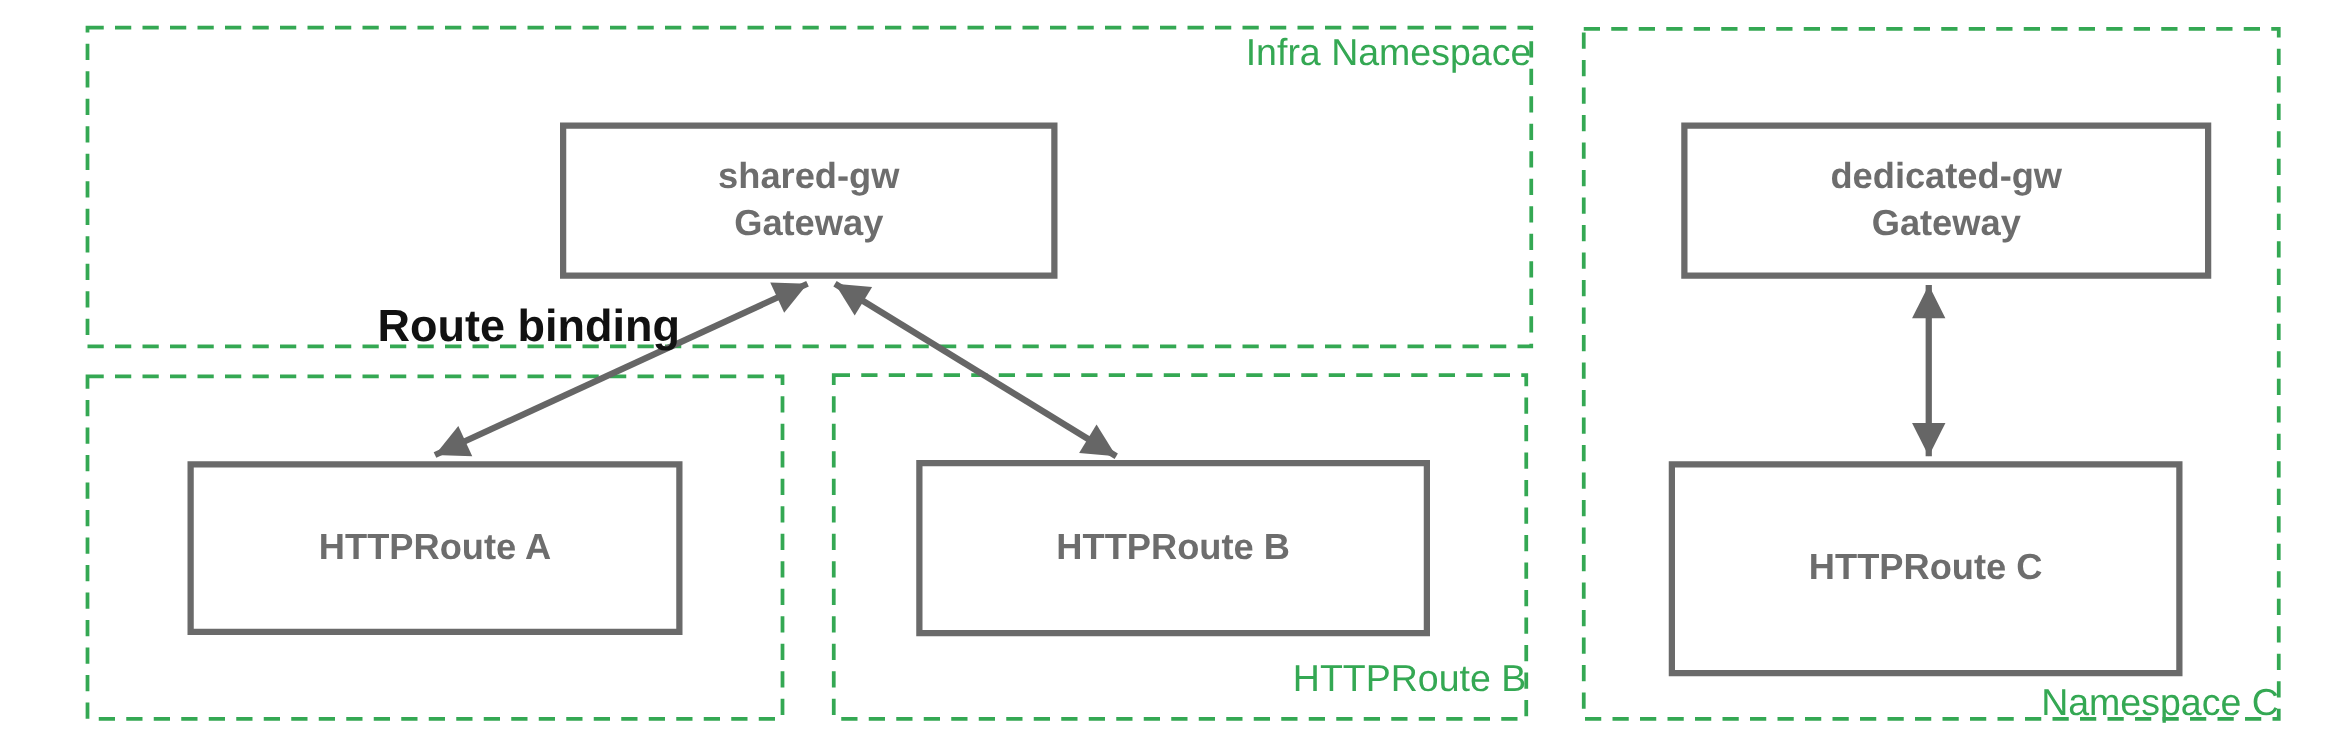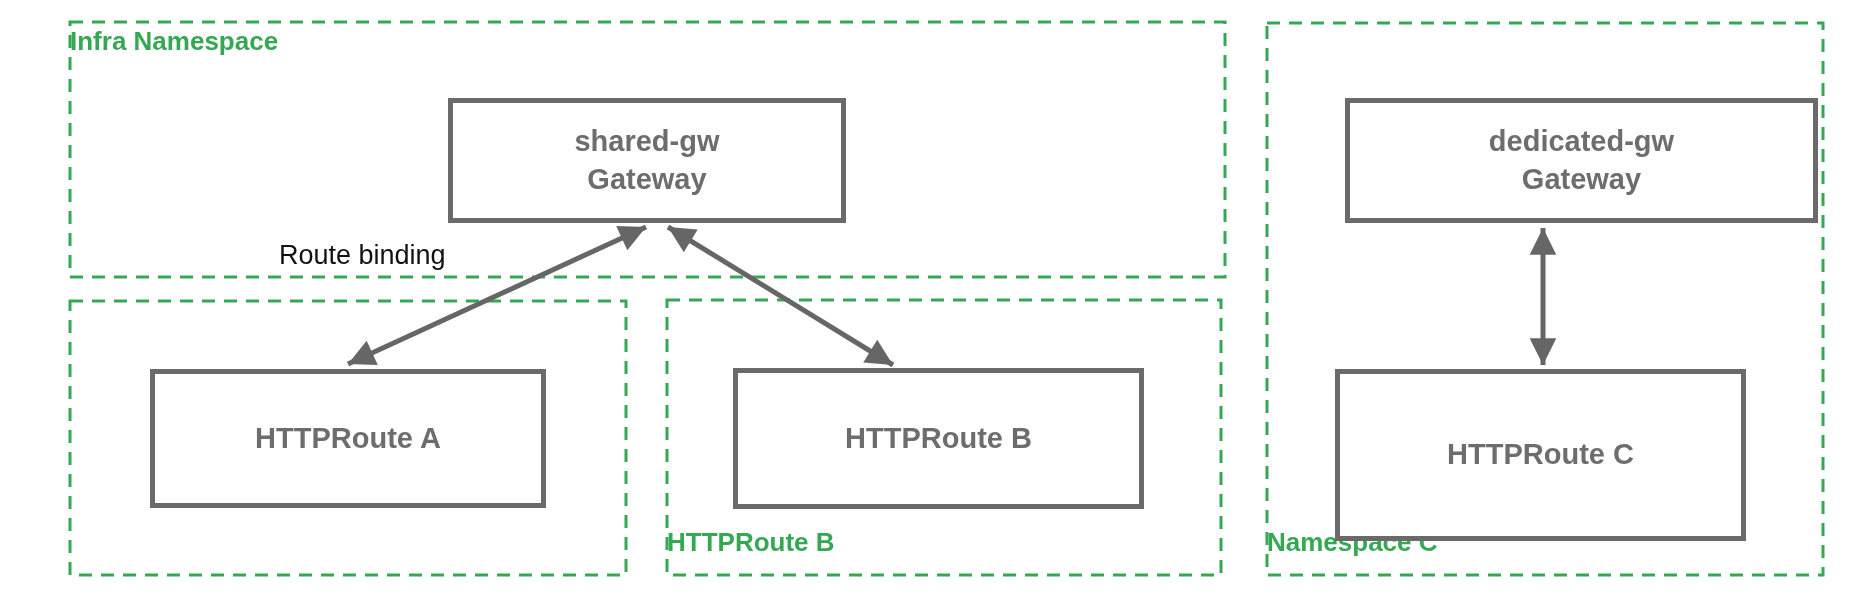--- a/index.html
+++ b/index.html
@@ -52,43 +52,44 @@
     flex-direction: column;
     align-items: center;
     justify-content: center;
     color: var(--box-text-gray, #6d6d6d);
     font-weight: bold;
     font-size: 29px;
     line-height: 1.28;
     text-align: center;
   }
   .box-shared-gw   { left: 448px;  top: 98px;  width: 398px; height: 125px; }
-  .box-dedicated-gw{ left: 1345px; top: 98px;  width: 473px; height: 125px; }
+  .box-dedicated-gw{ left: 1345px; top: 98px;  width: 424px; height: 125px; }
   .box-route-a     { left: 150px;  top: 369px; width: 396px; height: 139px; }
   .box-route-b     { left: 733px;  top: 368px; width: 411px; height: 141px; }
   .box-route-c     { left: 1335px; top: 369px; width: 411px; height: 172px; }
   .ns-title {
     position: absolute;
     color: var(--green, #34A853);
-    font-weight: bold;
-    font-size: 26px;
-    text-align: left;
+    font-weight: normal;
+    font-size: 30px;
+    text-align: right;
     white-space: nowrap;
   }
   .title-infra { left: 70px;   top: 26px;  width: 1155px; }
   .title-ns-a  { left: 70px;   top: 527px; width: 556px; }
   .title-ns-b  { left: 667px;  top: 527px; width: 554px; }
-  .title-ns-c  { left: 1267px; top: 527px; width: 556px; }
+  .title-ns-c  { left: 1267px; top: 546px; width: 556px; }
   .route-binding-label {
     position: absolute;
-    left: 279px;
+    left: 302px;
     top: 240px;
-    font-size: 27px;
+    font-size: 36px;
     color: var(--annotation-black, #111111);
     white-space: nowrap;
+    font-weight: bold;
   }
 </style>
 </head>
 <body>
 
 <div id="canvas">
 
   <svg id="shape-layer" viewBox="0 0 1860 600" xmlns="http://www.w3.org/2000/svg">
     <defs>
       <marker id="arrow-head" viewBox="0 0 12 12" refX="11" refY="6" markerWidth="32" markerHeight="32" markerUnits="userSpaceOnUse" orient="auto-start-reverse">

